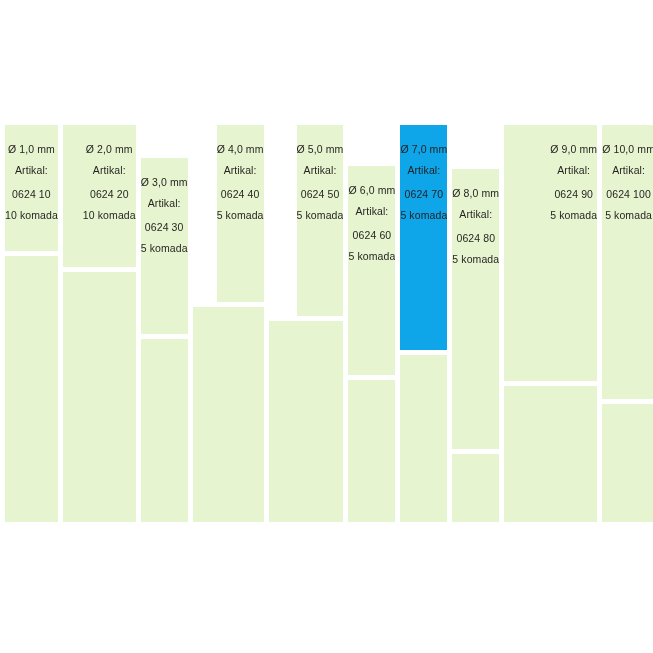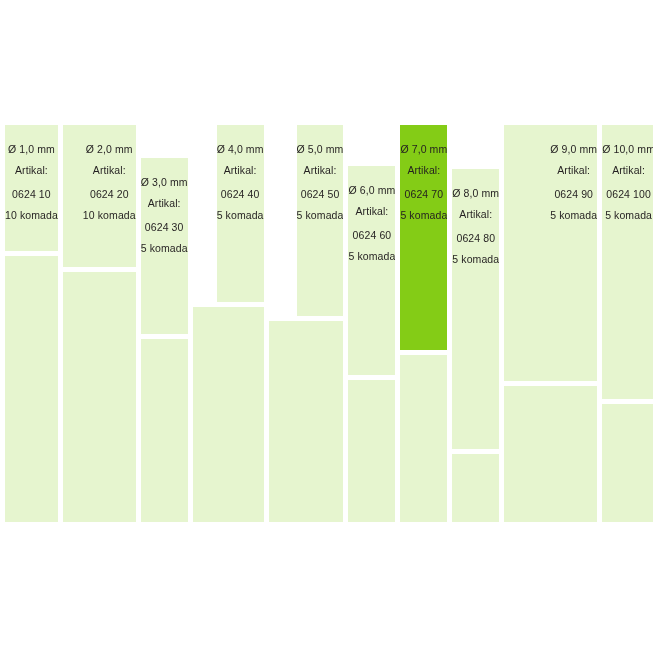--- a/index.html
+++ b/index.html
@@ -202,21 +202,21 @@
           <div class="lbl lbl-qty">5 komada</div>
         </div>
       </div>
       <div class="bar-gap"></div>
       <div class="bar-bottom" style="background: rgb(230, 245, 207);">
         
       </div>
     </div>
 
     <div class="column">
-      <div class="bar-top" style="height: 225px; background: #84cc16;">
+      <div class="bar-top" style="height: 225px; background: #0ea5e9;">
         <div class="label-block">
           <div class="lbl lbl-diameter">Ø 7,0 mm</div>
           <div class="artikal-group">
             <div class="lbl lbl-artikal-word">Artikal:</div>
             <div class="lbl lbl-artikal-code">0624 70</div>
           </div>
           <div class="lbl lbl-qty">5 komada</div>
         </div>
       </div>
       <div class="bar-gap"></div>

